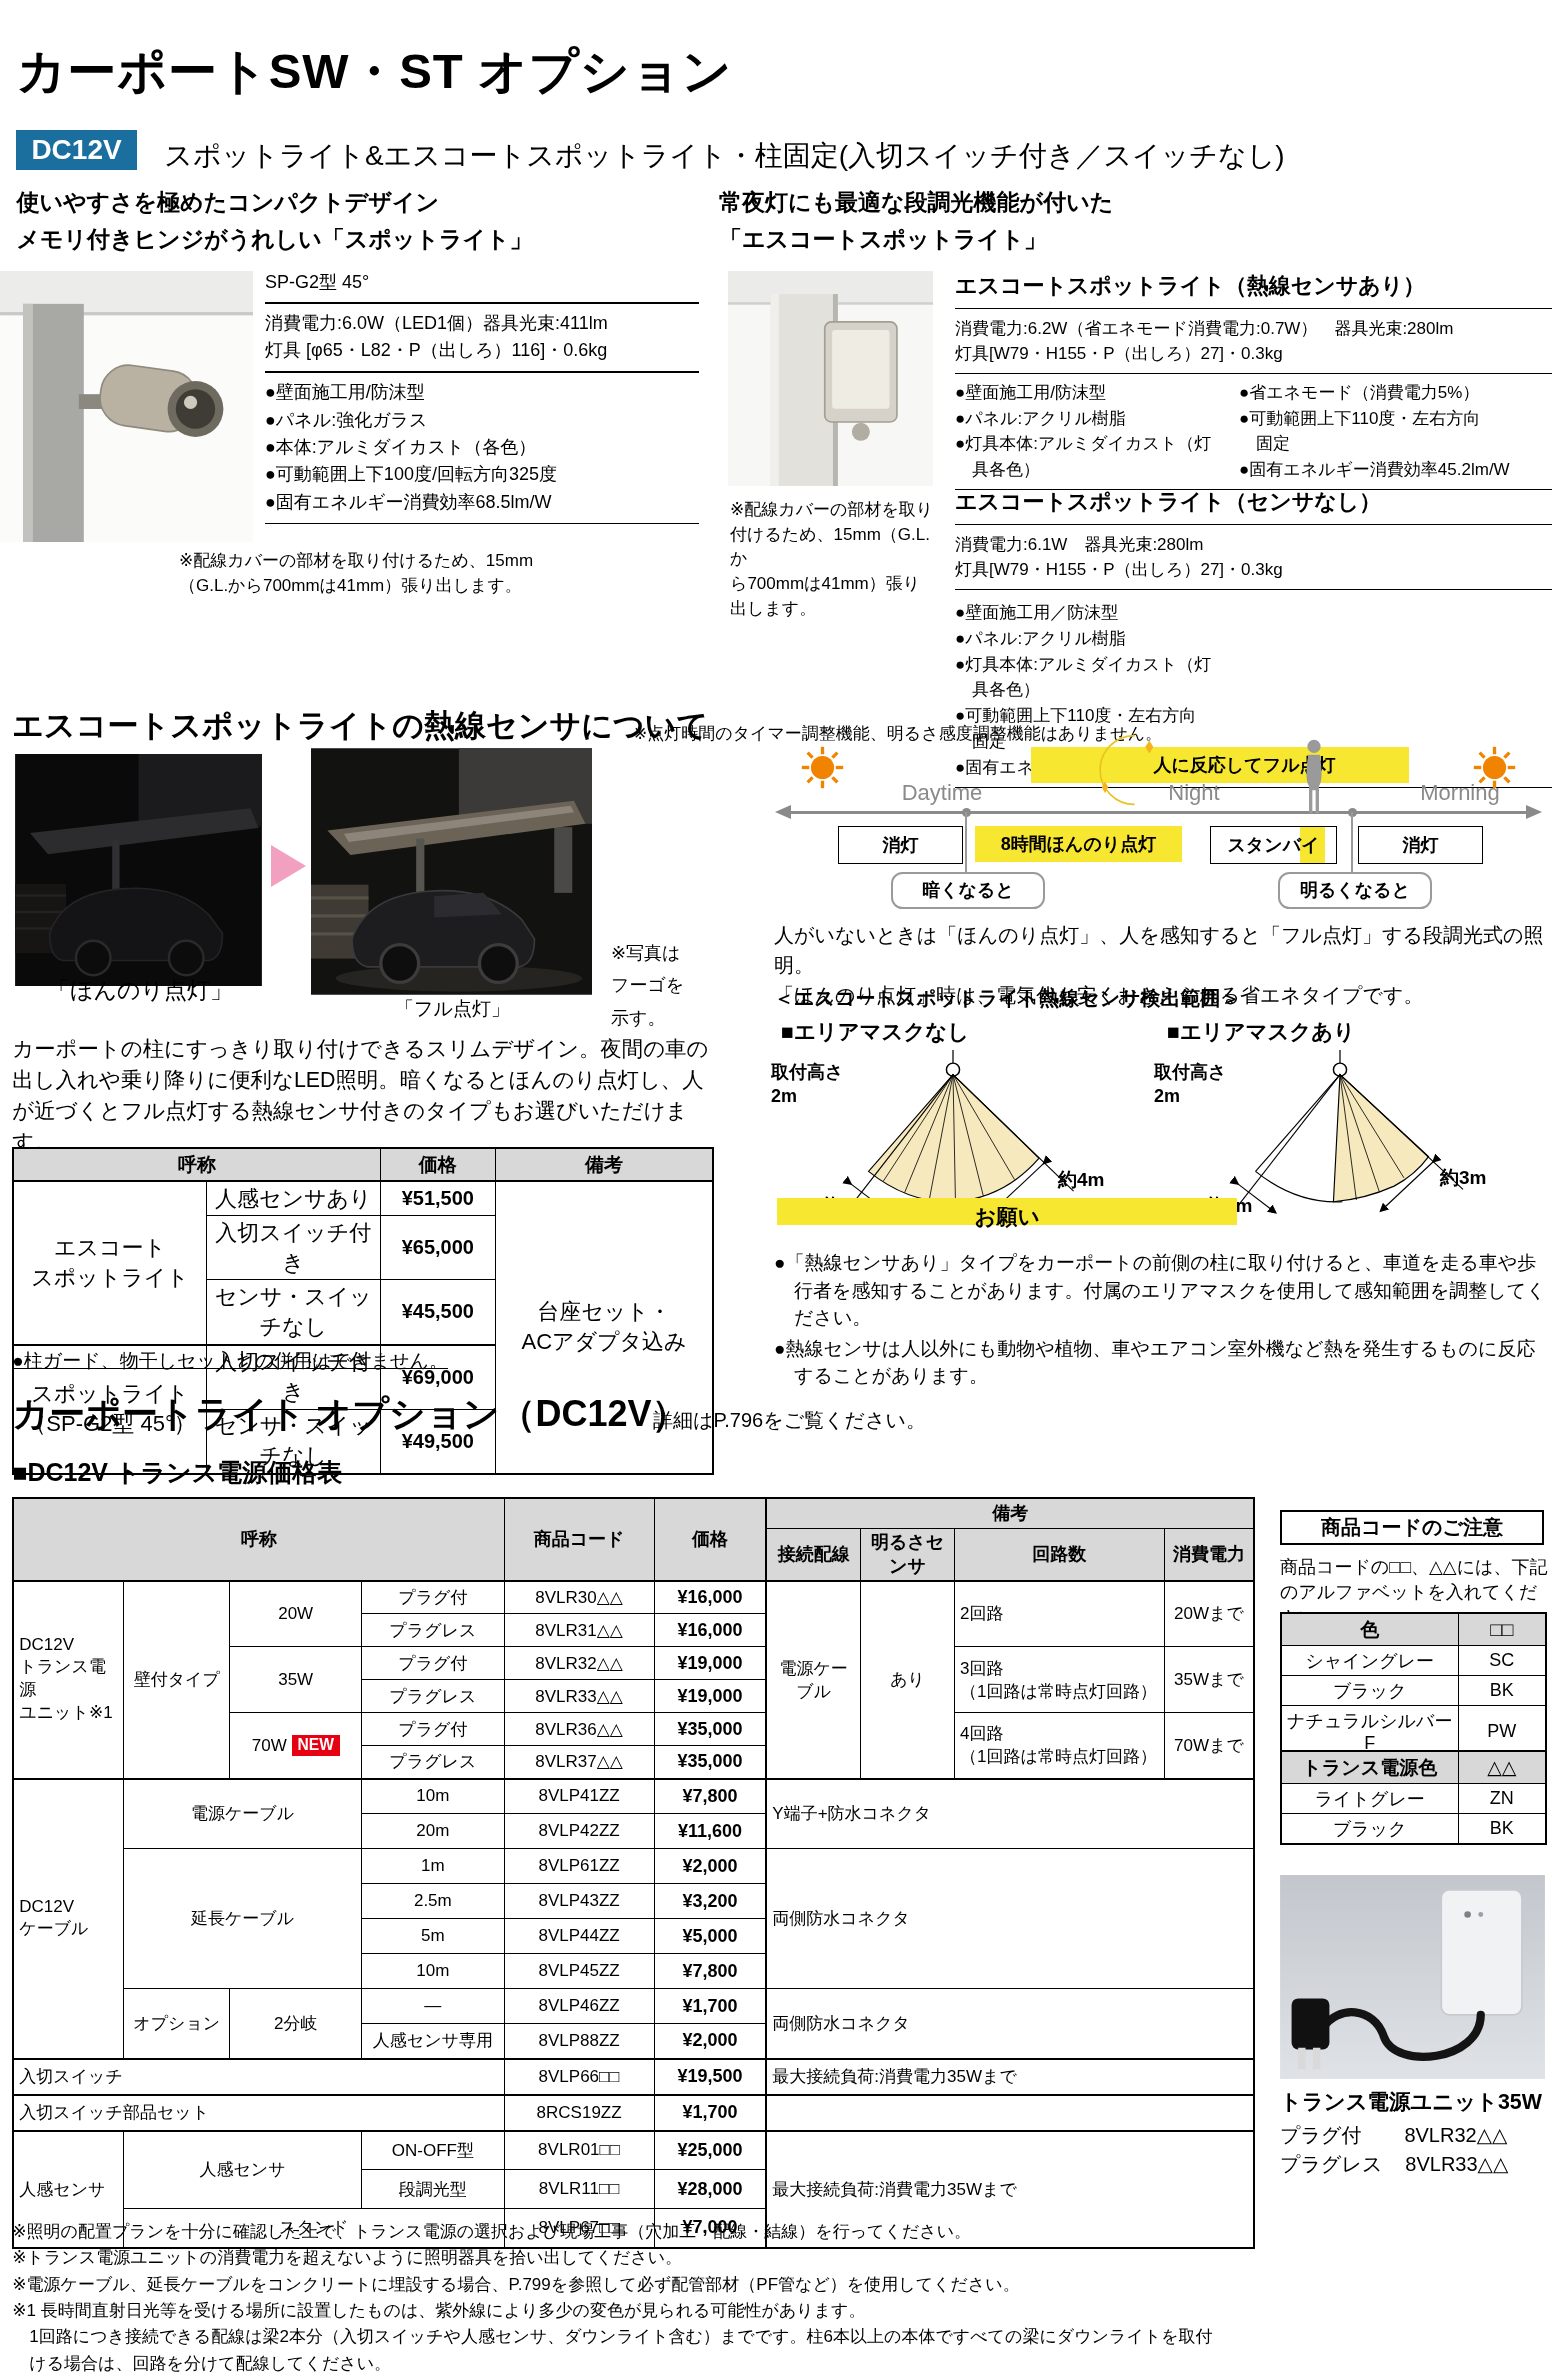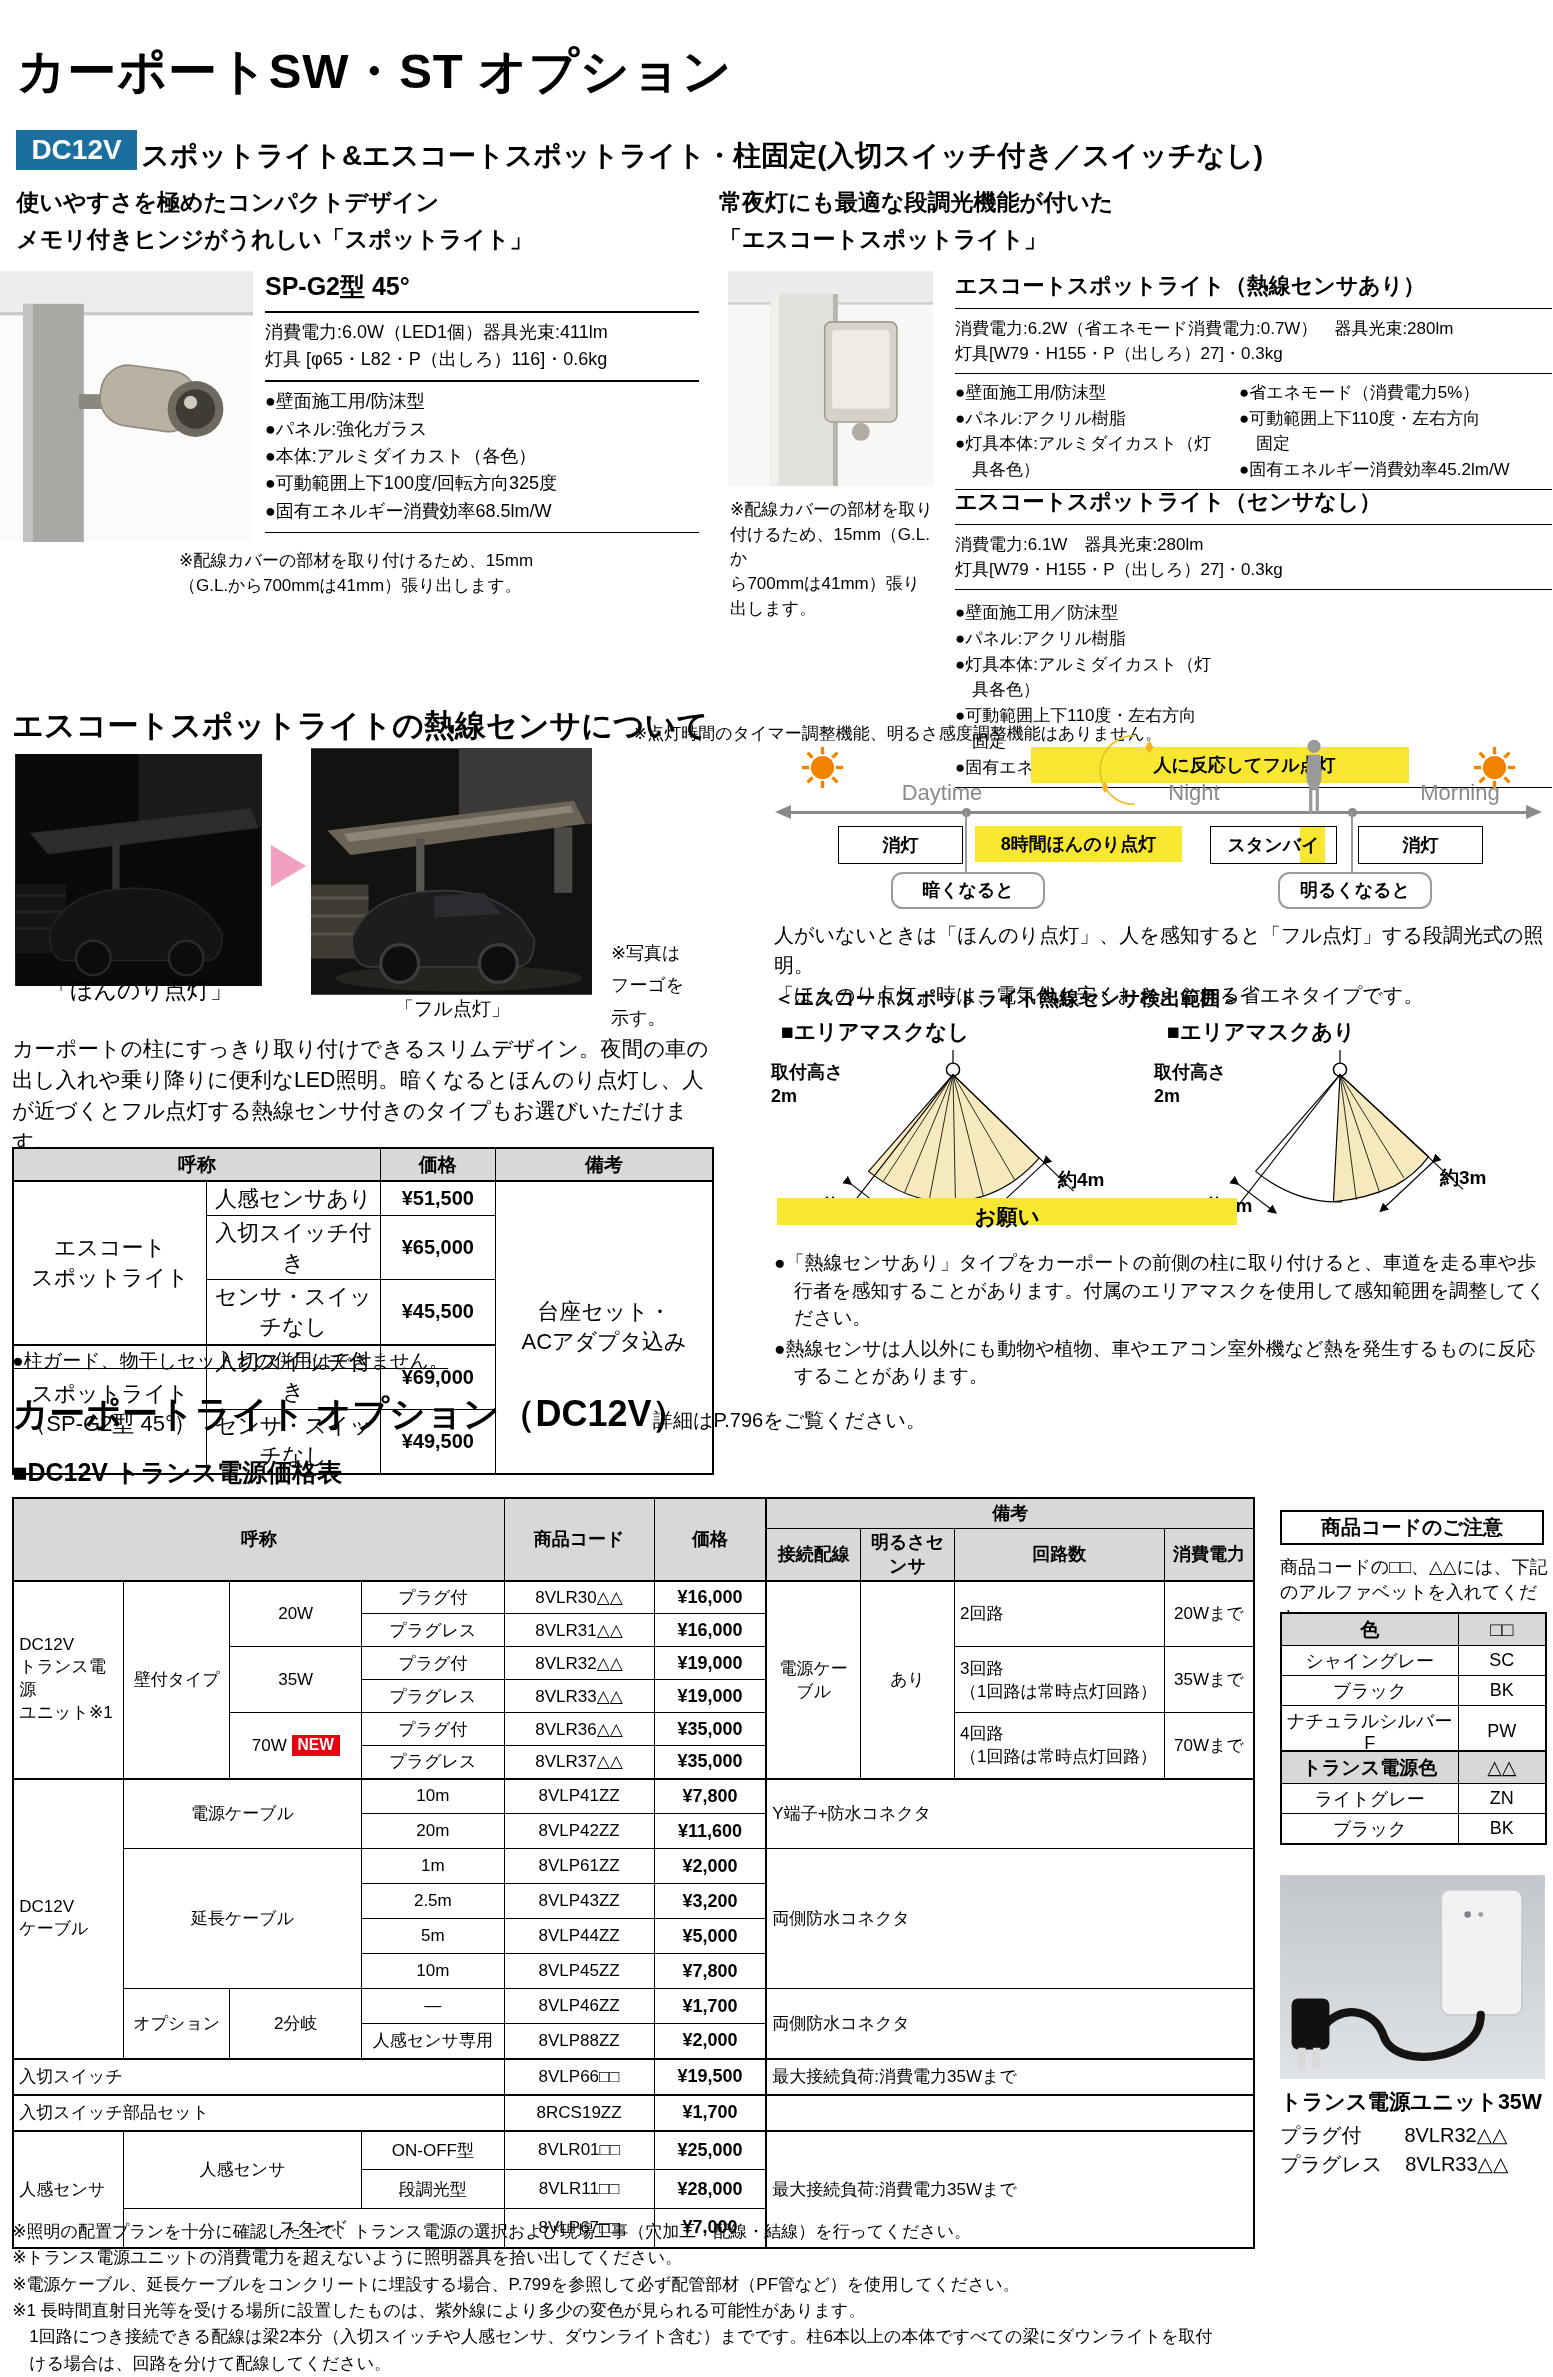--- a/index.html
+++ b/index.html
@@ -5,23 +5,23 @@
   html,body{margin:0;padding:0;background:#fff;}
   body{width:1553px;height:2377px;font-family:"Liberation Sans","DejaVu Sans",sans-serif;color:#000;}
   #page{position:relative;width:1553px;height:2377px;overflow:hidden;background:#fff;}
   .abs{position:absolute;}
   .b{font-weight:bold;}
   .pre{white-space:pre-line;}
   .ctr{text-align:center;}
   .rule{background:#000;height:1.6px;}
   
   .badge{background:#1a6f9f;color:#fff;font-weight:bold;font-size:28px;text-align:center;padding:4.1px 15px;display:inline-block;}
-  .headline{font-size:28px;font-weight:bold;display:inline-block;margin-left:1px;vertical-align:middle;}
+  .headline{font-size:28px;font-weight:normal;display:inline-block;margin-left:24px;vertical-align:middle;}
   
-  .spec-title{font-size:25px;font-weight:bold;}
+  .spec-title{font-size:18px;font-weight:normal;}
   .spec-line{font-size:18px;line-height:1.5;}
   .bullets{font-size:18px;line-height:1.52;}
   
   table{border-collapse:collapse;background:#fff;}
   .mt{border:2.5px solid #000;table-layout:fixed;}
   .mt td,.mt th{border:1.2px solid #000;padding:1.6px 5px;font-size:17px;text-align:center;vertical-align:middle;overflow:hidden;}
   .mt th{background:#d8d8d8;font-weight:bold;font-size:18px;}
   .mt .lft{text-align:left;}
   .mt .price{font-weight:bold;font-size:18px;}
   .bt3{border-top:2.5px solid #000 !important;}

